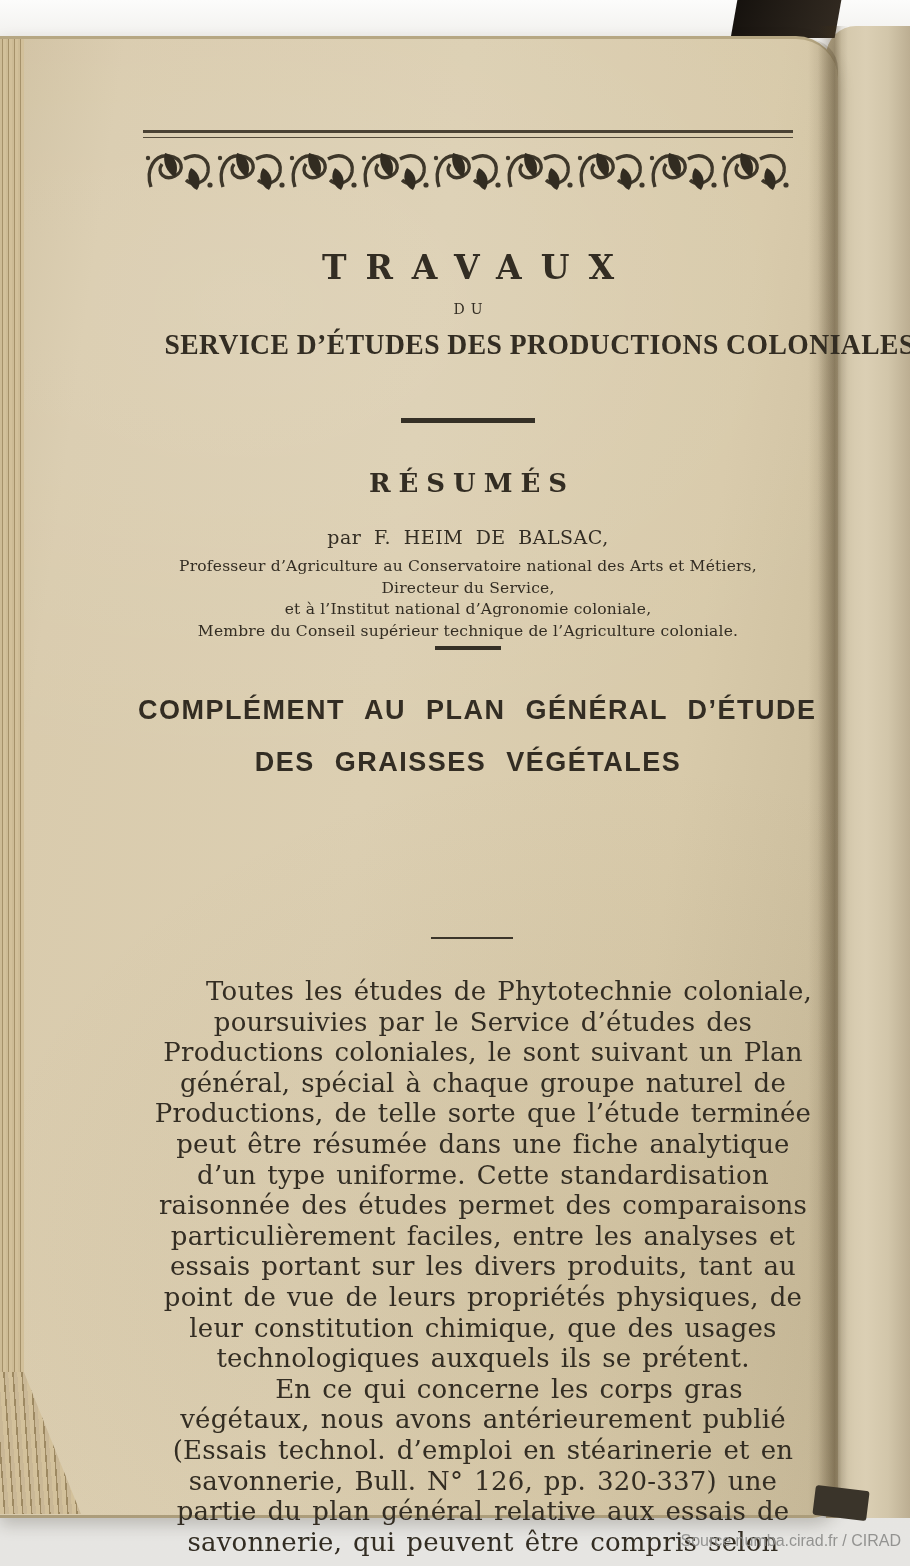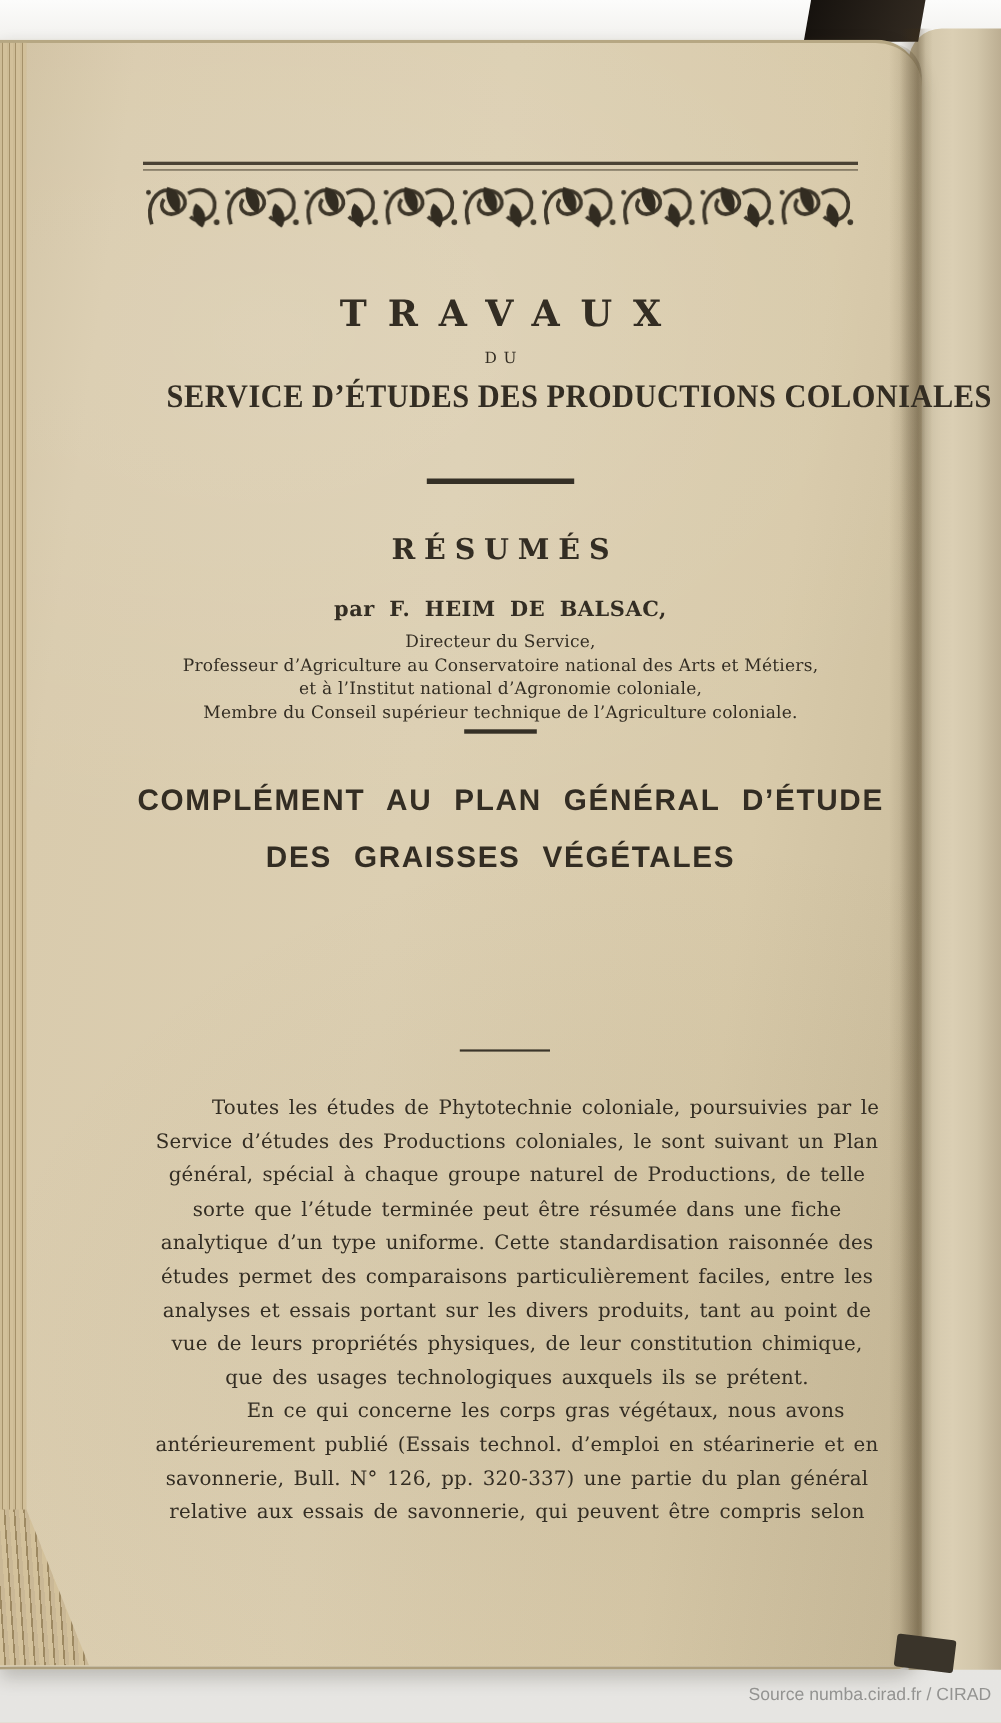--- a/index.html
+++ b/index.html
@@ -33,46 +33,46 @@
   .fore-edge{position:absolute;top:39px;left:0;width:24px;height:1470px;
     background:repeating-linear-gradient(90deg,#cdbb95 0 2px,#a5916a 2px 3px,#d2c09a 3px 6px);}
   .fore-edge-bottom{position:absolute;left:0;top:1372px;width:92px;height:142px;
     clip-path:polygon(0 0,26% 0,88% 100%,0 100%);
     background:repeating-linear-gradient(86deg,#d3c19b 0 4px,#9d8962 4px 5.5px,#cab896 5.5px 9px);}
   .cover-bottom-right{position:absolute;left:814px;top:1488px;width:54px;height:30px;
     background:#3a342a;transform:rotate(7deg);border-radius:3px;}
   .footer-credit{position:absolute;top:1532px;right:9px;
     font-family:"Liberation Sans",sans-serif;font-size:16px;color:#939391;}
   
-  .content{position:absolute;left:125px;top:0;width:660px;height:1500px;margin-top:17px;}
+  .content{position:absolute;left:138px;top:0;width:660px;height:1500px;}
   .content > div, .content > p{position:absolute;left:0;width:660px;text-align:center;}
   .orn-rules{top:130px;}
   .orn-rule-a{height:2.5px;background:#4a4234;margin:0 5px 4px 5px;}
   .orn-rule-b{height:1.5px;background:#554c3c;margin:0 5px;}
   .orn-band{top:146px;height:48px;overflow:hidden;}
   .travaux{top:248px;font-size:33px;font-weight:bold;letter-spacing:19px;text-indent:19px;}
   .du{top:301px;font-size:14px;letter-spacing:6px;text-indent:6px;}
   .service{top:327px;font-family:"Liberation Serif",serif;font-size:30px;font-weight:bold;
     letter-spacing:.5px;transform:scaleX(.92);transform-origin:50% 50%;white-space:nowrap;}
   .service-sub{top:377px;font-family:"Liberation Serif",serif;font-size:20px;font-variant:small-caps;letter-spacing:.5px;}
   .rule-thick{top:418px;left:263px !important;width:134px !important;height:5px;background:#353026;}
   .resumes{top:468px;font-size:26px;font-weight:bold;letter-spacing:8px;text-indent:8px;}
-  .byline{top:526px;font-size:19px;font-weight:bold;word-spacing:6px;letter-spacing:.5px;}
+  .byline{top:526px;font-size:19px;font-weight:normal;word-spacing:6px;letter-spacing:.5px;}
   .affiliations{top:556px;font-size:15.5px;line-height:21.5px;letter-spacing:.2px;}
   .rule-dash{top:646px;left:297px !important;width:66px !important;height:3.5px;background:#353026;}
   .article-title1{top:695px;font-family:"Liberation Sans",sans-serif;font-size:27px;font-weight:bold;
     letter-spacing:1.5px;word-spacing:11px;white-space:nowrap;}
   .article-title2{top:747px;font-family:"Liberation Sans",sans-serif;font-size:27px;font-weight:bold;
     letter-spacing:1.5px;word-spacing:11px;}
   .subtitle-italic{top:806px;font-size:23px;font-style:italic;word-spacing:6px;letter-spacing:.3px;}
   .collab-intro{top:856px;font-size:17px;word-spacing:3px;}
   .collab-names{top:888px;font-size:19.5px;font-weight:bold;letter-spacing:.3px;word-spacing:3px;}
   .rule-thin{top:937px;left:293px !important;width:82px !important;height:2px;background:#3b352a;}
   .body-text{top:976px;left:15px !important;width:660px !important;
-    font-size:18px;line-height:30.6px;text-align:justify;word-spacing:2.5px;letter-spacing:.2px;}
+    font-size:26px;line-height:30.6px;text-align:justify;word-spacing:2.5px;letter-spacing:.2px;}
   .body-text p{margin:0;text-indent:52px;}
 </style>
 </head>
 <body>
 
 <div class="scene">
 
   <div class="scan-top"></div>
   <div class="page-right"></div>
   <div class="cover-top-right"></div>
@@ -108,22 +108,22 @@
     <div class="travaux">TRAVAUX</div>
     <div class="du">DU</div>
     <div class="service">SERVICE D’ÉTUDES DES PRODUCTIONS COLONIALES</div>
 
     <div class="rule-thick"></div>
 
     <div class="resumes">RÉSUMÉS</div>
     <div class="byline">par F. HEIM DE BALSAC,</div>
 
     <div class="affiliations">
+      <div>Professeur d’Agriculture au Conservatoire national des Arts et Métiers,</div>
       <div>Directeur du Service,</div>
-      <div>Professeur d’Agriculture au Conservatoire national des Arts et Métiers,</div>
       <div>et à l’Institut national d’Agronomie coloniale,</div>
       <div>Membre du Conseil supérieur technique de l’Agriculture coloniale.</div>
     </div>
 
     <div class="rule-dash"></div>
 
     <div class="article-title1">COMPLÉMENT AU PLAN GÉNÉRAL D’ÉTUDE</div>
     <div class="article-title2">DES GRAISSES VÉGÉTALES</div>
 
     <div class="rule-thin"></div>

